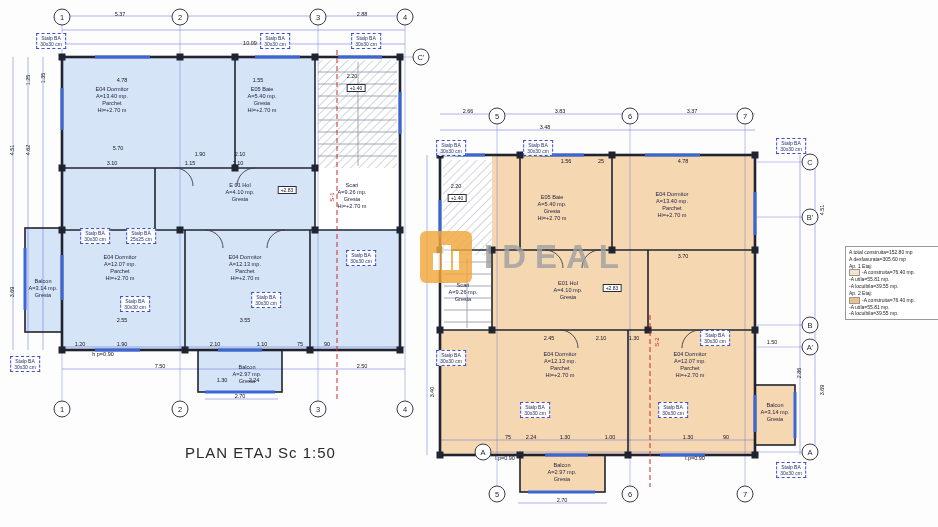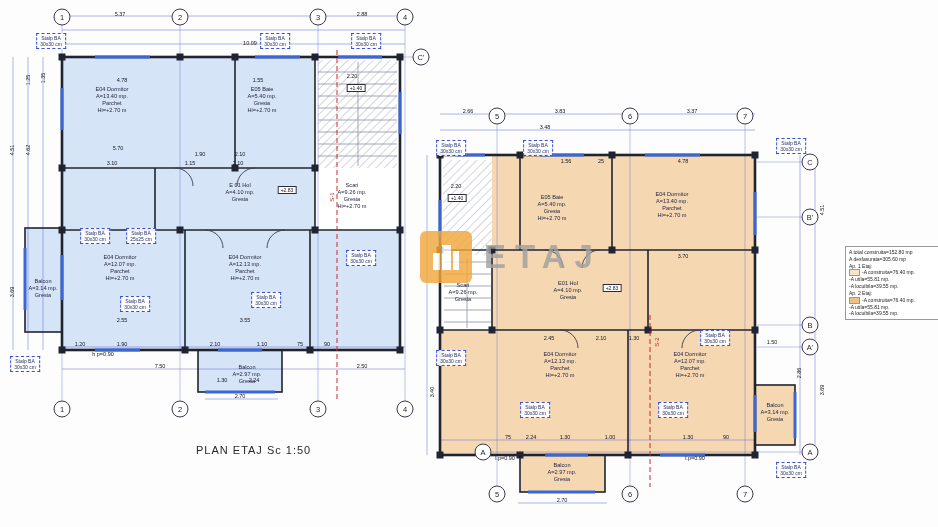--- a/index.html
+++ b/index.html
@@ -24,21 +24,21 @@
   .legend{position:absolute;left:845px;top:246px;width:92px;border:1px solid #999;
           background:rgba(255,255,255,.95);padding:2px 3px;font-size:5px;line-height:1.35;color:#1f1f1f;}
   .legend-row{display:flex;align-items:center;gap:2px;white-space:nowrap;}
   .swatch{width:9px;height:5px;display:inline-block;border:0.5px solid #999;flex:0 0 auto;}
   .watermark{position:absolute;left:420px;top:231px;opacity:.82;display:flex;flex-direction:column;}
   .wm-row{display:flex;align-items:center;gap:12px;}
   .wm-icon{width:52px;height:52px;background:#f2a83e;border-radius:6px;display:flex;
           align-items:center;justify-content:center;flex:0 0 auto;}
   .wm-ideal{font-size:33px;font-weight:bold;color:#a0a0a0;letter-spacing:9px;}
   .wm-imob{font-size:24px;font-weight:bold;color:#a0a0a0;letter-spacing:3px;margin-top:2px;}
-  .title{position:absolute;left:196px;top:444px;font-size:11px;letter-spacing:1px;color:#2a2a2a;}
+  .title{position:absolute;left:185px;top:444px;font-size:15px;letter-spacing:1px;color:#2a2a2a;}
 </style>
 </head>
 <body>
 
 <div id="canvas">
 
   <svg id="plan-svg" width="938" height="527" viewBox="0 0 938 527">
     <defs>
       <pattern id="hatch" width="6" height="6" patternUnits="userSpaceOnUse" patternTransform="rotate(45)">
         <line x1="0" y1="0" x2="0" y2="6" stroke="#a8aebb" stroke-width="1"></line>
@@ -220,21 +220,21 @@
     <div class="wm-row">
       <div class="wm-icon">
         <svg width="34" height="34" viewBox="0 0 34 34">
             <g fill="#ffffff">
           <rect x="4" y="13" width="7" height="17"></rect>
               <rect x="13" y="5" width="9" height="25"></rect>
           <rect x="24" y="11" width="6" height="19"></rect>
             </g>
           </svg>
       </div>
-      <div class="wm-ideal">ETAJ</div>
+      <div class="wm-ideal">IDEAL</div>
     </div>
   </div>
 
   <div class="layer" id="dims">
       <div class="dim" style="left: 120px; top: 14px;">5.37</div>
       <div class="dim" style="left: 362px; top: 14px;">2.88</div>
       <div class="dim" style="left: 250px; top: 43px;">10.09</div>
       <div class="dim" style="left: 122px; top: 80px;">4.78</div>
       <div class="dim" style="left: 258px; top: 80px;">1.55</div>
       <div class="dim" style="left: 352px; top: 76px;">2.20</div>

